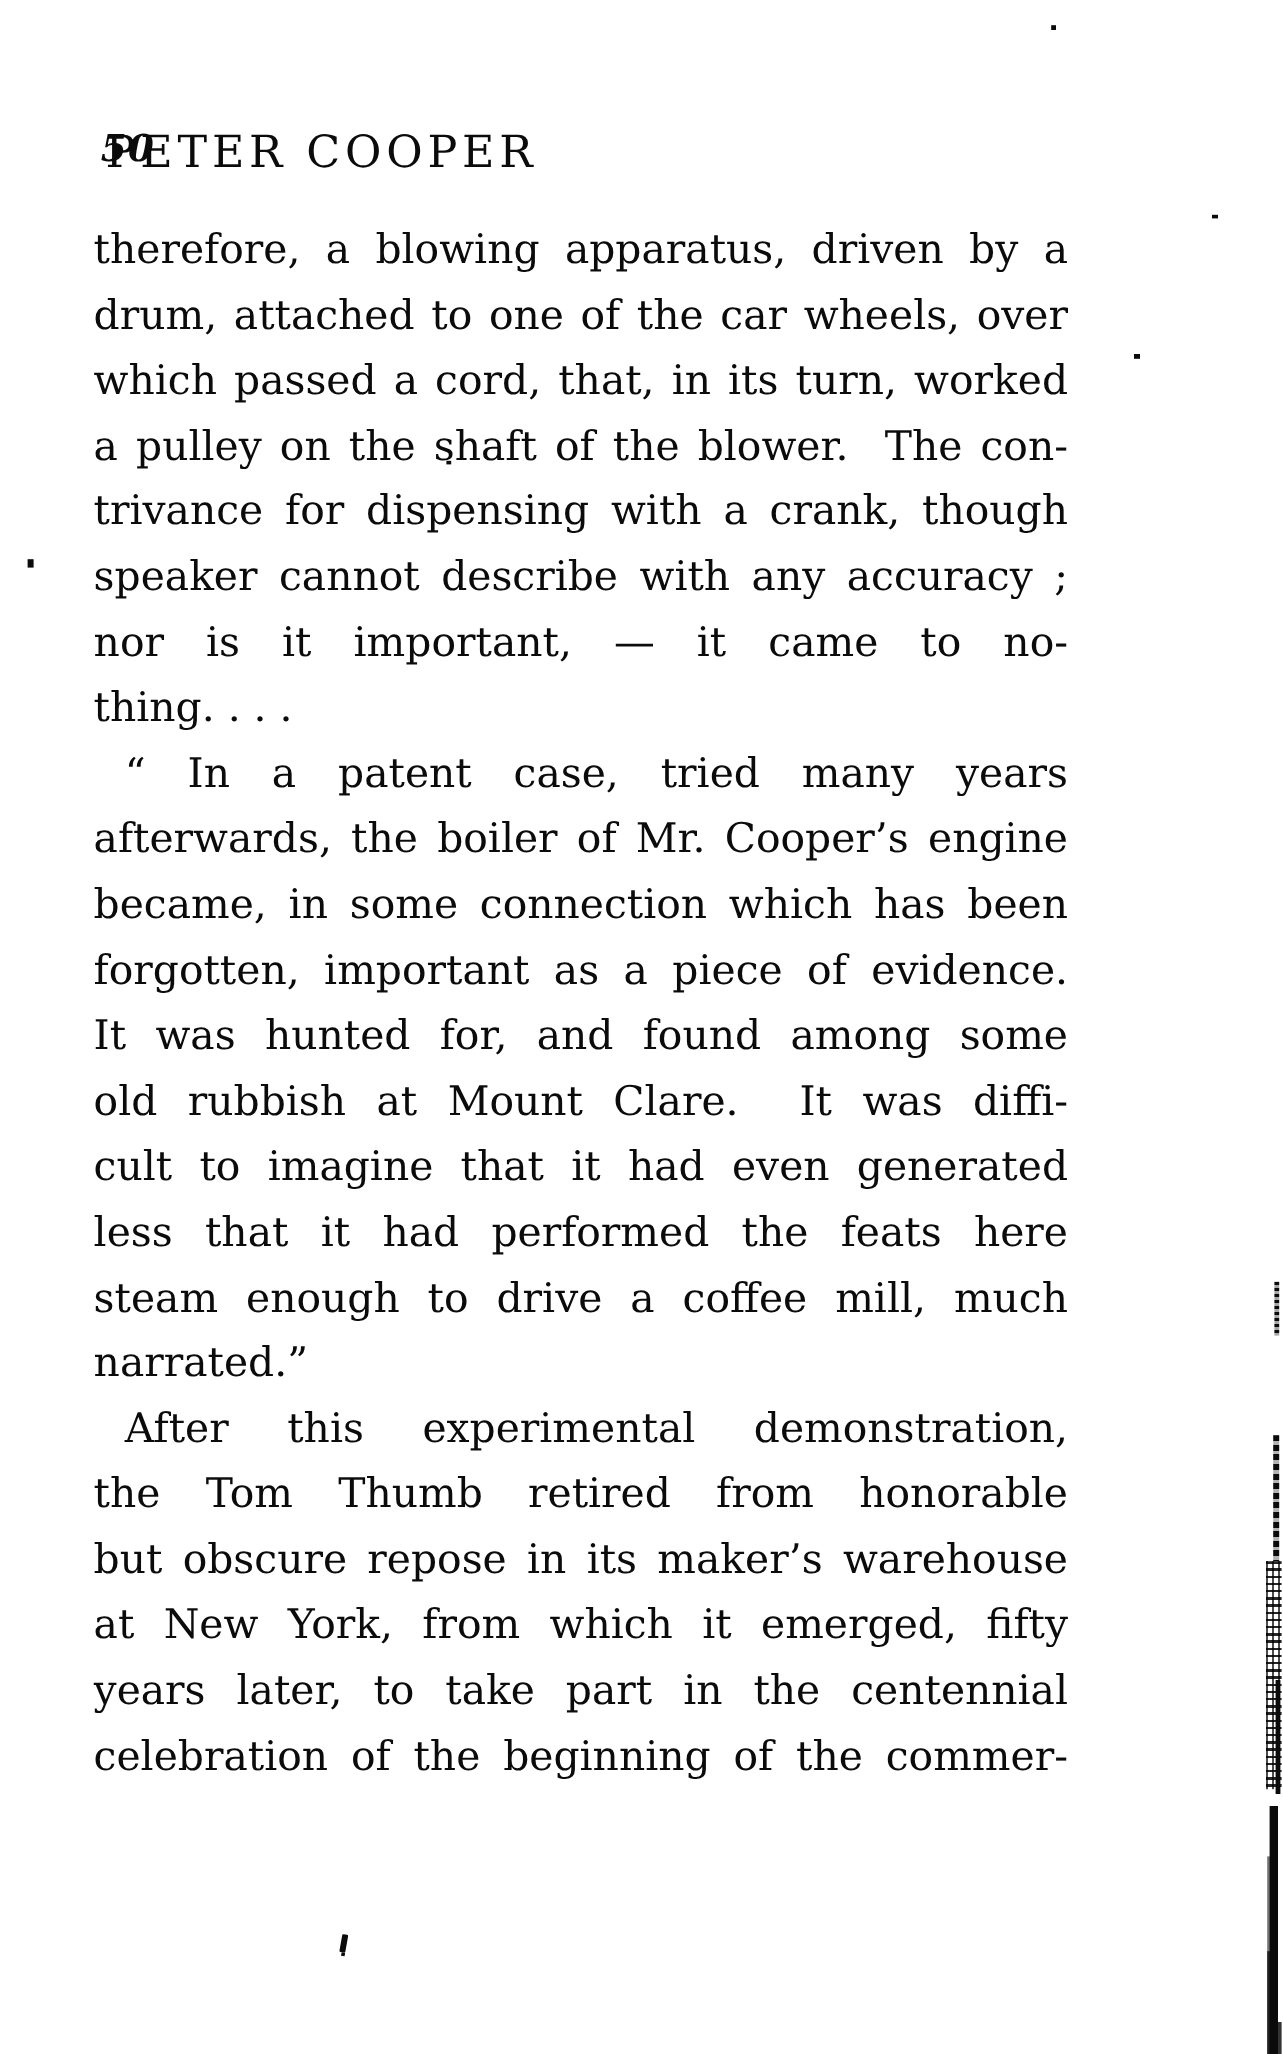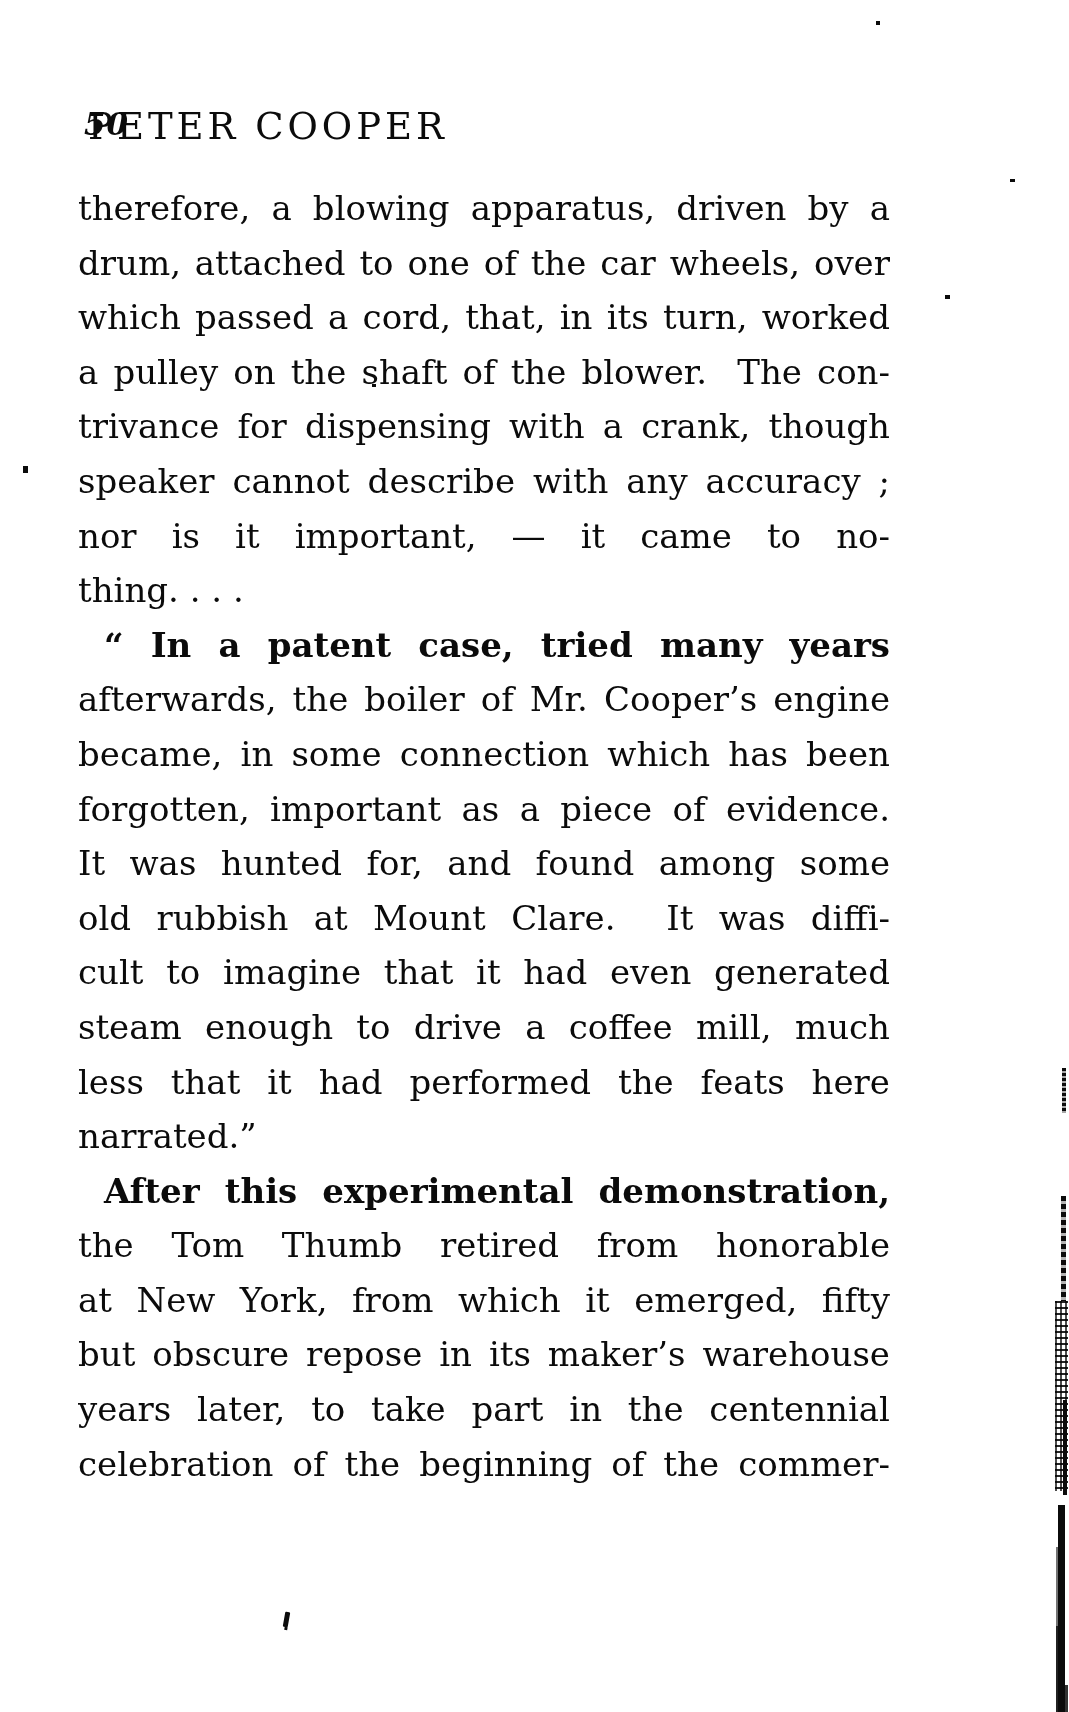--- a/index.html
+++ b/index.html
@@ -33,21 +33,21 @@
     font-size:34px;
     margin-top:16px;
   }
   .bline {
     height:54.6px; line-height:54.6px;
     overflow:hidden;
     white-space:normal;
   }
   .bline.j { text-align:justify; }
   .bline.j::after { content:""; display:inline-block; width:100%; height:0; }
-  .bline.ind { text-indent:26px;font-weight:bold; }
+  .bline.ind { text-indent:26px; }
   
   .artifact { position:absolute; background:#0b0b0b; }
   .dot-a { left:876px; top:21px;  width:4px; height:4px; }
   .dot-b { left:1010px; top:179px; width:5px; height:3px; }
   .dot-c { left:945px; top:295px; width:5px; height:4px; }
   .dot-d { left:23px;  top:466px; width:5px; height:7px; }
   .dot-e { left:372px; top:384px; width:4px; height:3px; }
   .comma-mark {
     left:284px; top:1612px; width:5px; height:15px;
     transform:rotate(10deg); border-radius:1px;
@@ -99,27 +99,27 @@
       <div class="bline j">speaker cannot describe with any accuracy&nbsp;;</div>
       <div class="bline j">nor is it important, — it came to no-</div>
       <div class="bline">thing. . . .</div>
       <div class="bline j ind">“ In a patent case, tried many years</div>
       <div class="bline j">afterwards, the boiler of Mr. Cooper’s engine</div>
       <div class="bline j">became, in some connection which has been</div>
       <div class="bline j">forgotten, important as a piece of evidence.</div>
       <div class="bline j">It was hunted for, and found among some</div>
       <div class="bline j">old rubbish at Mount Clare.&nbsp; It was diffi-</div>
       <div class="bline j">cult to imagine that it had even generated</div>
+      <div class="bline j">less that it had performed the feats here</div>
       <div class="bline j">steam enough to drive a coffee mill, much</div>
-      <div class="bline j">less that it had performed the feats here</div>
       <div class="bline">narrated.”</div>
       <div class="bline j ind">After this experimental demonstration,</div>
       <div class="bline j">the Tom Thumb retired from honorable</div>
+      <div class="bline j">but obscure repose in its maker’s warehouse</div>
       <div class="bline j">at New York, from which it emerged, fifty</div>
-      <div class="bline j">but obscure repose in its maker’s warehouse</div>
       <div class="bline j">years later, to take part in the centennial</div>
       <div class="bline j">celebration of the beginning of the commer-</div>
     </div>
 
   <div class="artifact dot-a"></div>
   <div class="artifact dot-b"></div>
   <div class="artifact dot-c"></div>
   <div class="artifact dot-d"></div>
   <div class="artifact dot-e"></div>
   <div class="artifact comma-mark"></div>

